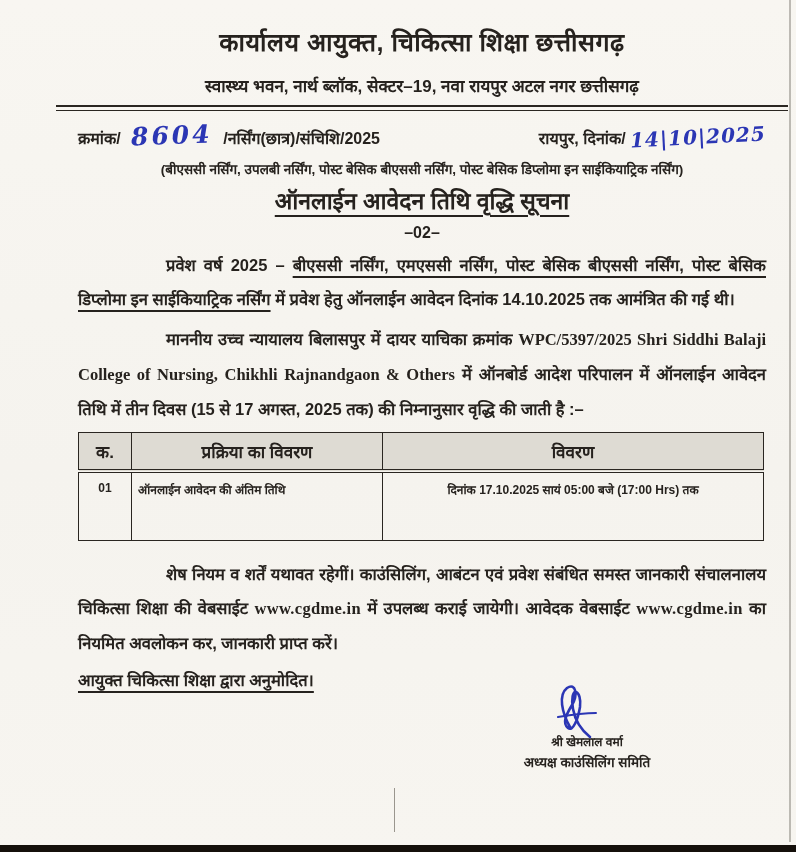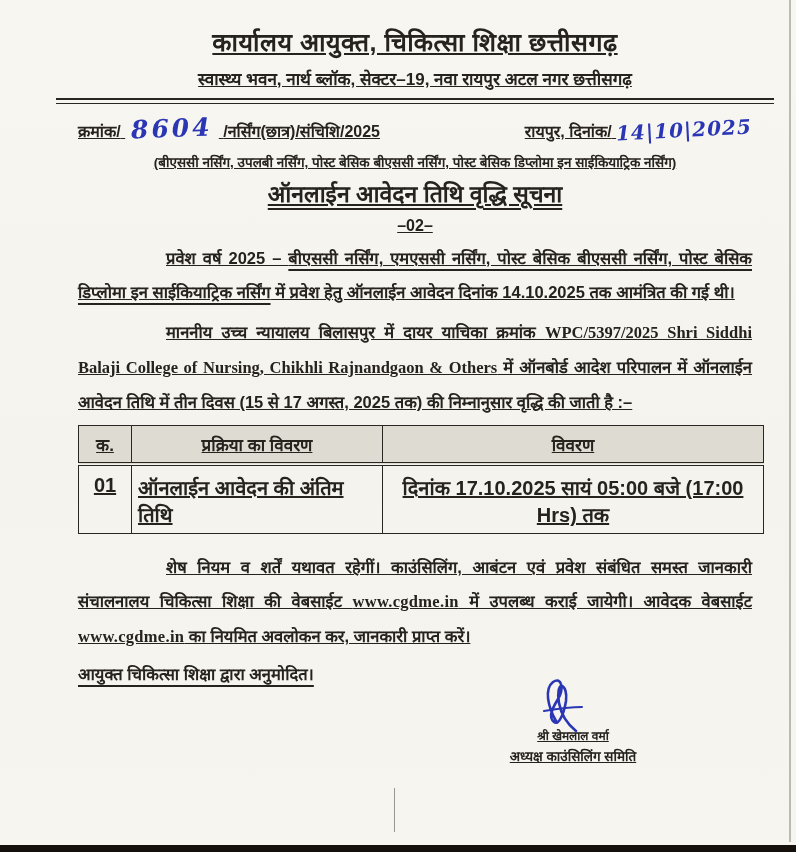--- a/index.html
+++ b/index.html
@@ -6,25 +6,25 @@
   .page{
     position:relative;
     width:796px;height:852px;
     margin:0 auto;
     background:linear-gradient(180deg,#f8f6f1 0%,#f5f3ee 55%,#f7f5f0 100%);
     font-family:"Liberation Sans","DejaVu Sans",sans-serif;
     color:#26221e;
     overflow:hidden;
     box-sizing:border-box;
   }
-  .content{padding:24px 44px 0 78px;text-decoration:underline;}
+  .content{padding:24px 30px 0 78px;}
   
   .hdr{text-align:center;}
   .hdr-line1{font-size:25px;font-weight:700;letter-spacing:.5px;}
-  .hdr-line2{font-size:17px;font-weight:700;margin-top:9px;}
+  .hdr-line2{font-size:17px;font-weight:700;margin-top:16px;}
   .dbl-rule{
     margin:8px -22px 0 -22px;
     border-top:2.5px solid #2a2621;
     border-bottom:1.5px solid #2a2621;
     height:3px;
   }
   
   .ref-row{display:flex;justify-content:space-between;align-items:baseline;margin-top:10px;font-size:16px;font-weight:600;}
   .hand{color:#2b36b4;font-style:italic;font-family:"DejaVu Serif",serif;}
   .hand-num{font-size:25px;letter-spacing:3px;padding:0 6px;display:inline-block;transform:rotate(-2deg);}
@@ -41,21 +41,21 @@
   .u-bold{font-weight:700;text-decoration:underline;text-underline-offset:5px;text-decoration-thickness:1.5px;}
   .latin{font-family:"Liberation Serif","DejaVu Serif",serif;font-weight:600;}
   .site{font-weight:700;letter-spacing:.3px;}
   
   table.sched{border-collapse:collapse;margin-top:6px;width:686px;}
   table.sched th,table.sched td{border:1.6px solid #2a2621;padding:3px 6px;}
   table.sched th{
     background:#dedbd3;font-size:17px;font-weight:700;
     border-bottom:4px double #2a2621;height:30px;
   }
-  table.sched td{font-size:20px;font-weight:600;vertical-align:top;padding-top:8px;height:56px;}
+  table.sched td{font-size:12px;font-weight:600;vertical-align:top;padding-top:8px;height:56px;}
   .col-sn{width:40px;text-align:center;}
   .col-proc{width:238px;}
   .col-det{text-align:center;}
   td.col-proc{text-align:left;padding-left:10px;}
   th.col-proc{text-align:center;}
   
   .approval{font-size:16.5px;font-weight:700;margin-top:8px;text-decoration:underline;text-underline-offset:5px;text-decoration-thickness:1.5px;display:inline-block;text-align:center;}
   
   .sig-blk{position:relative;width:330px;margin:-8px 14px 0 auto;text-align:center;}
   .sig-ink{position:relative;height:56px;}

